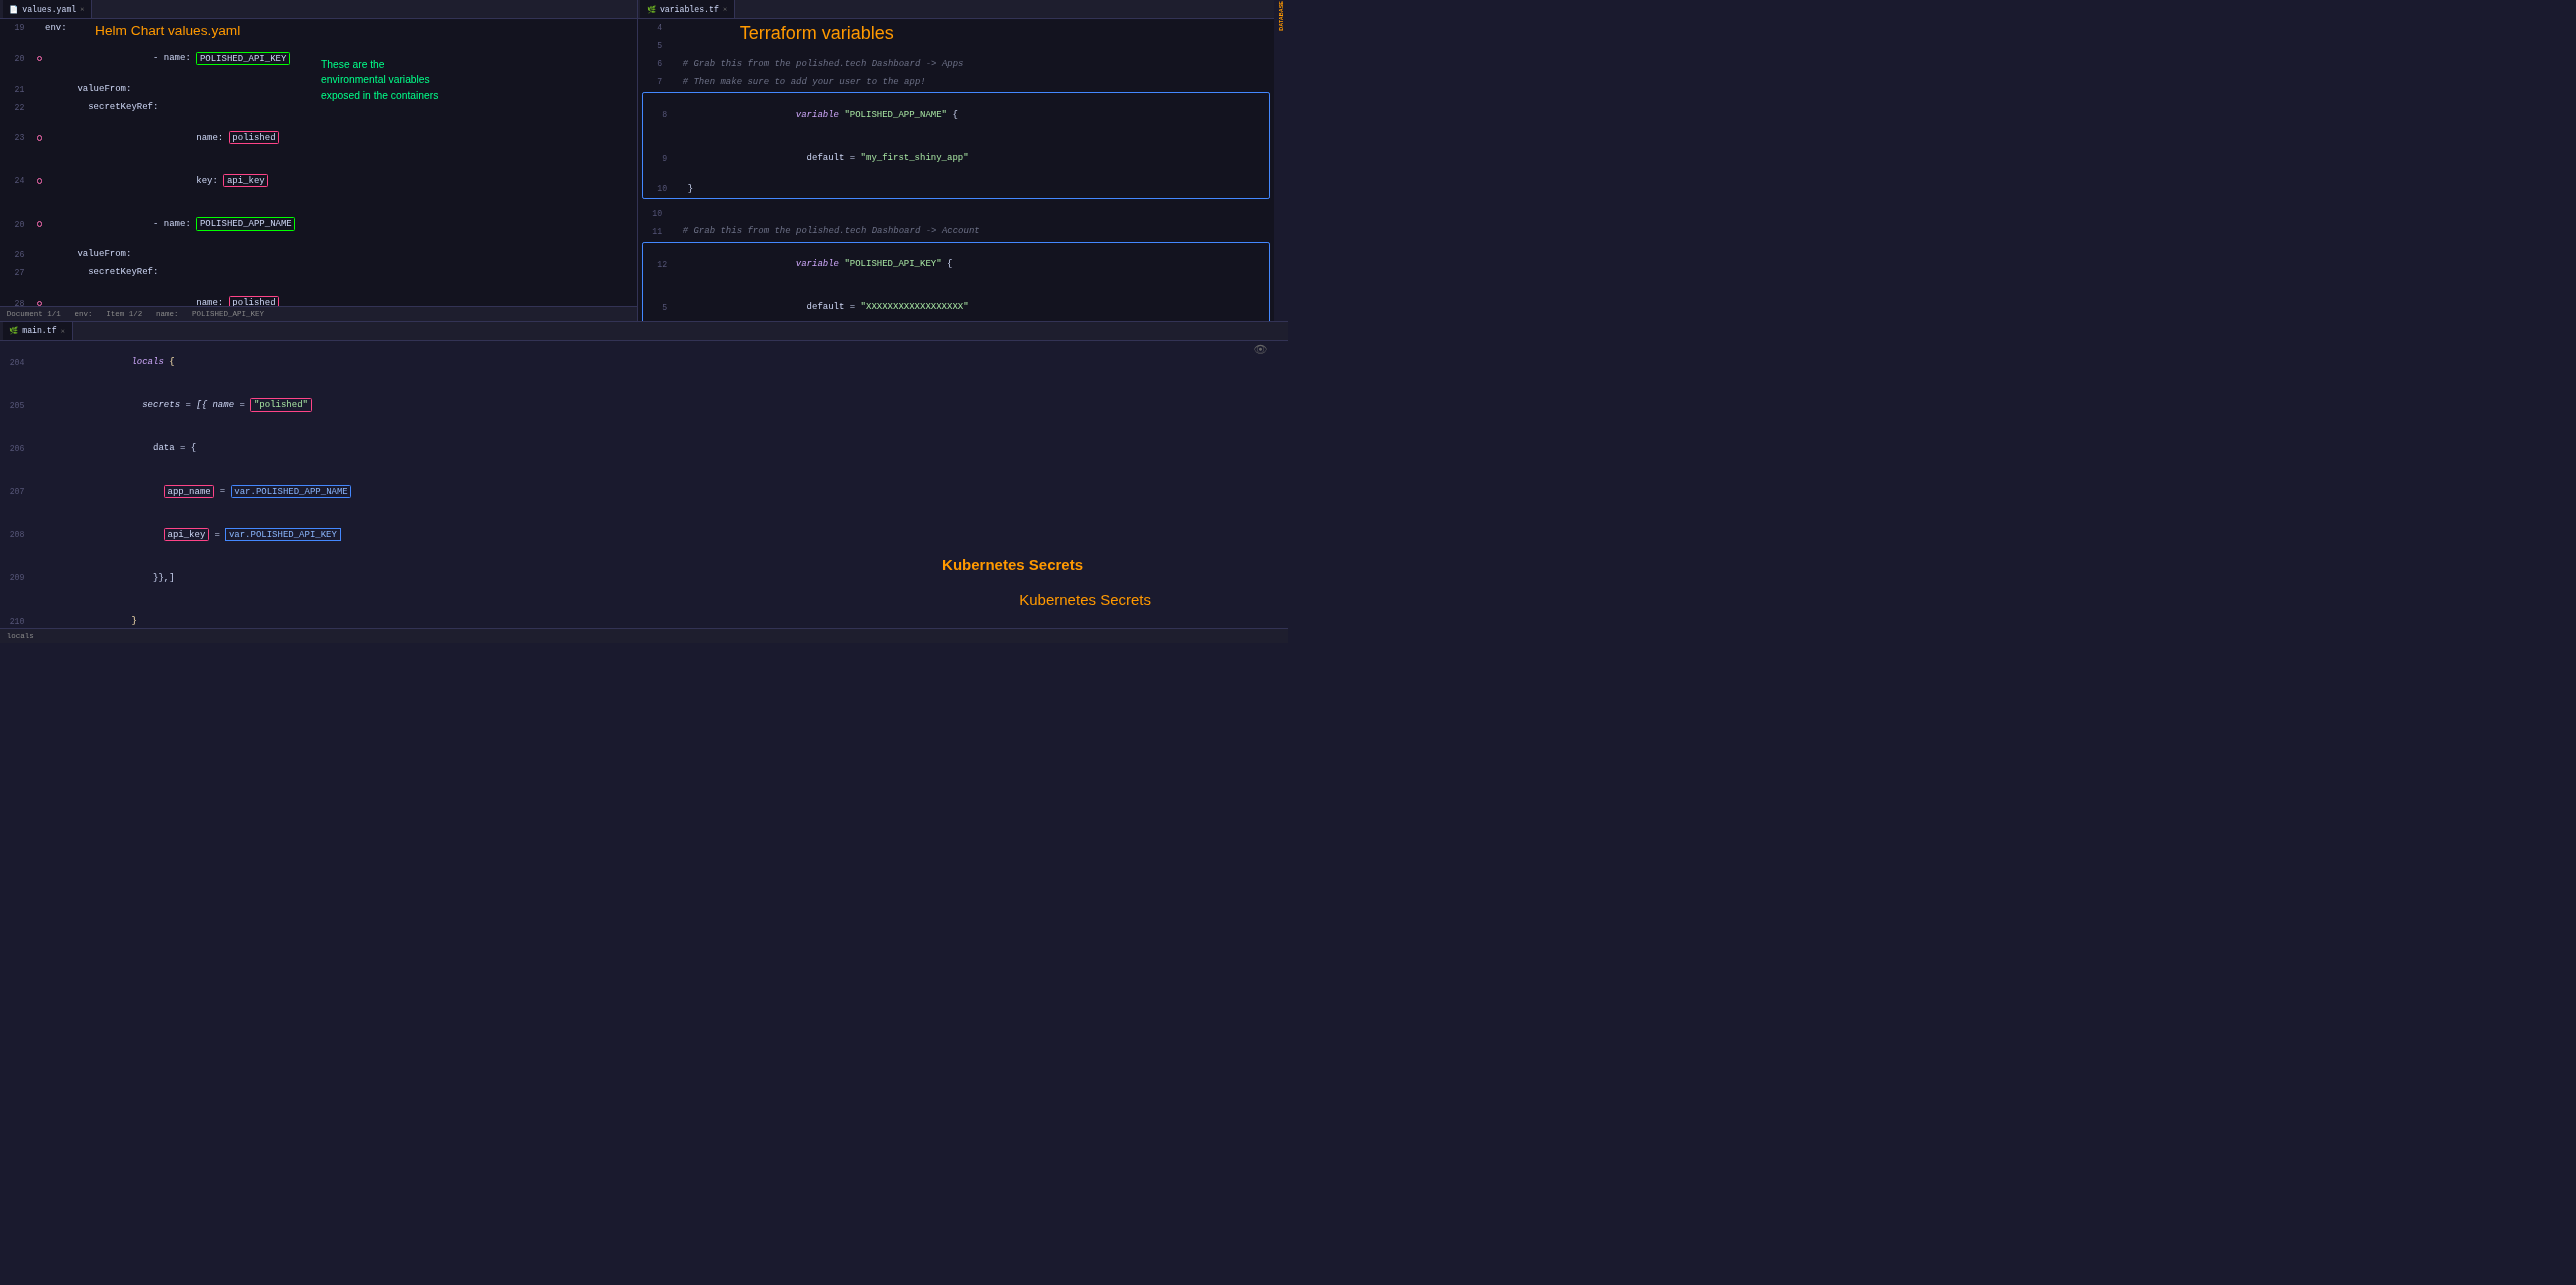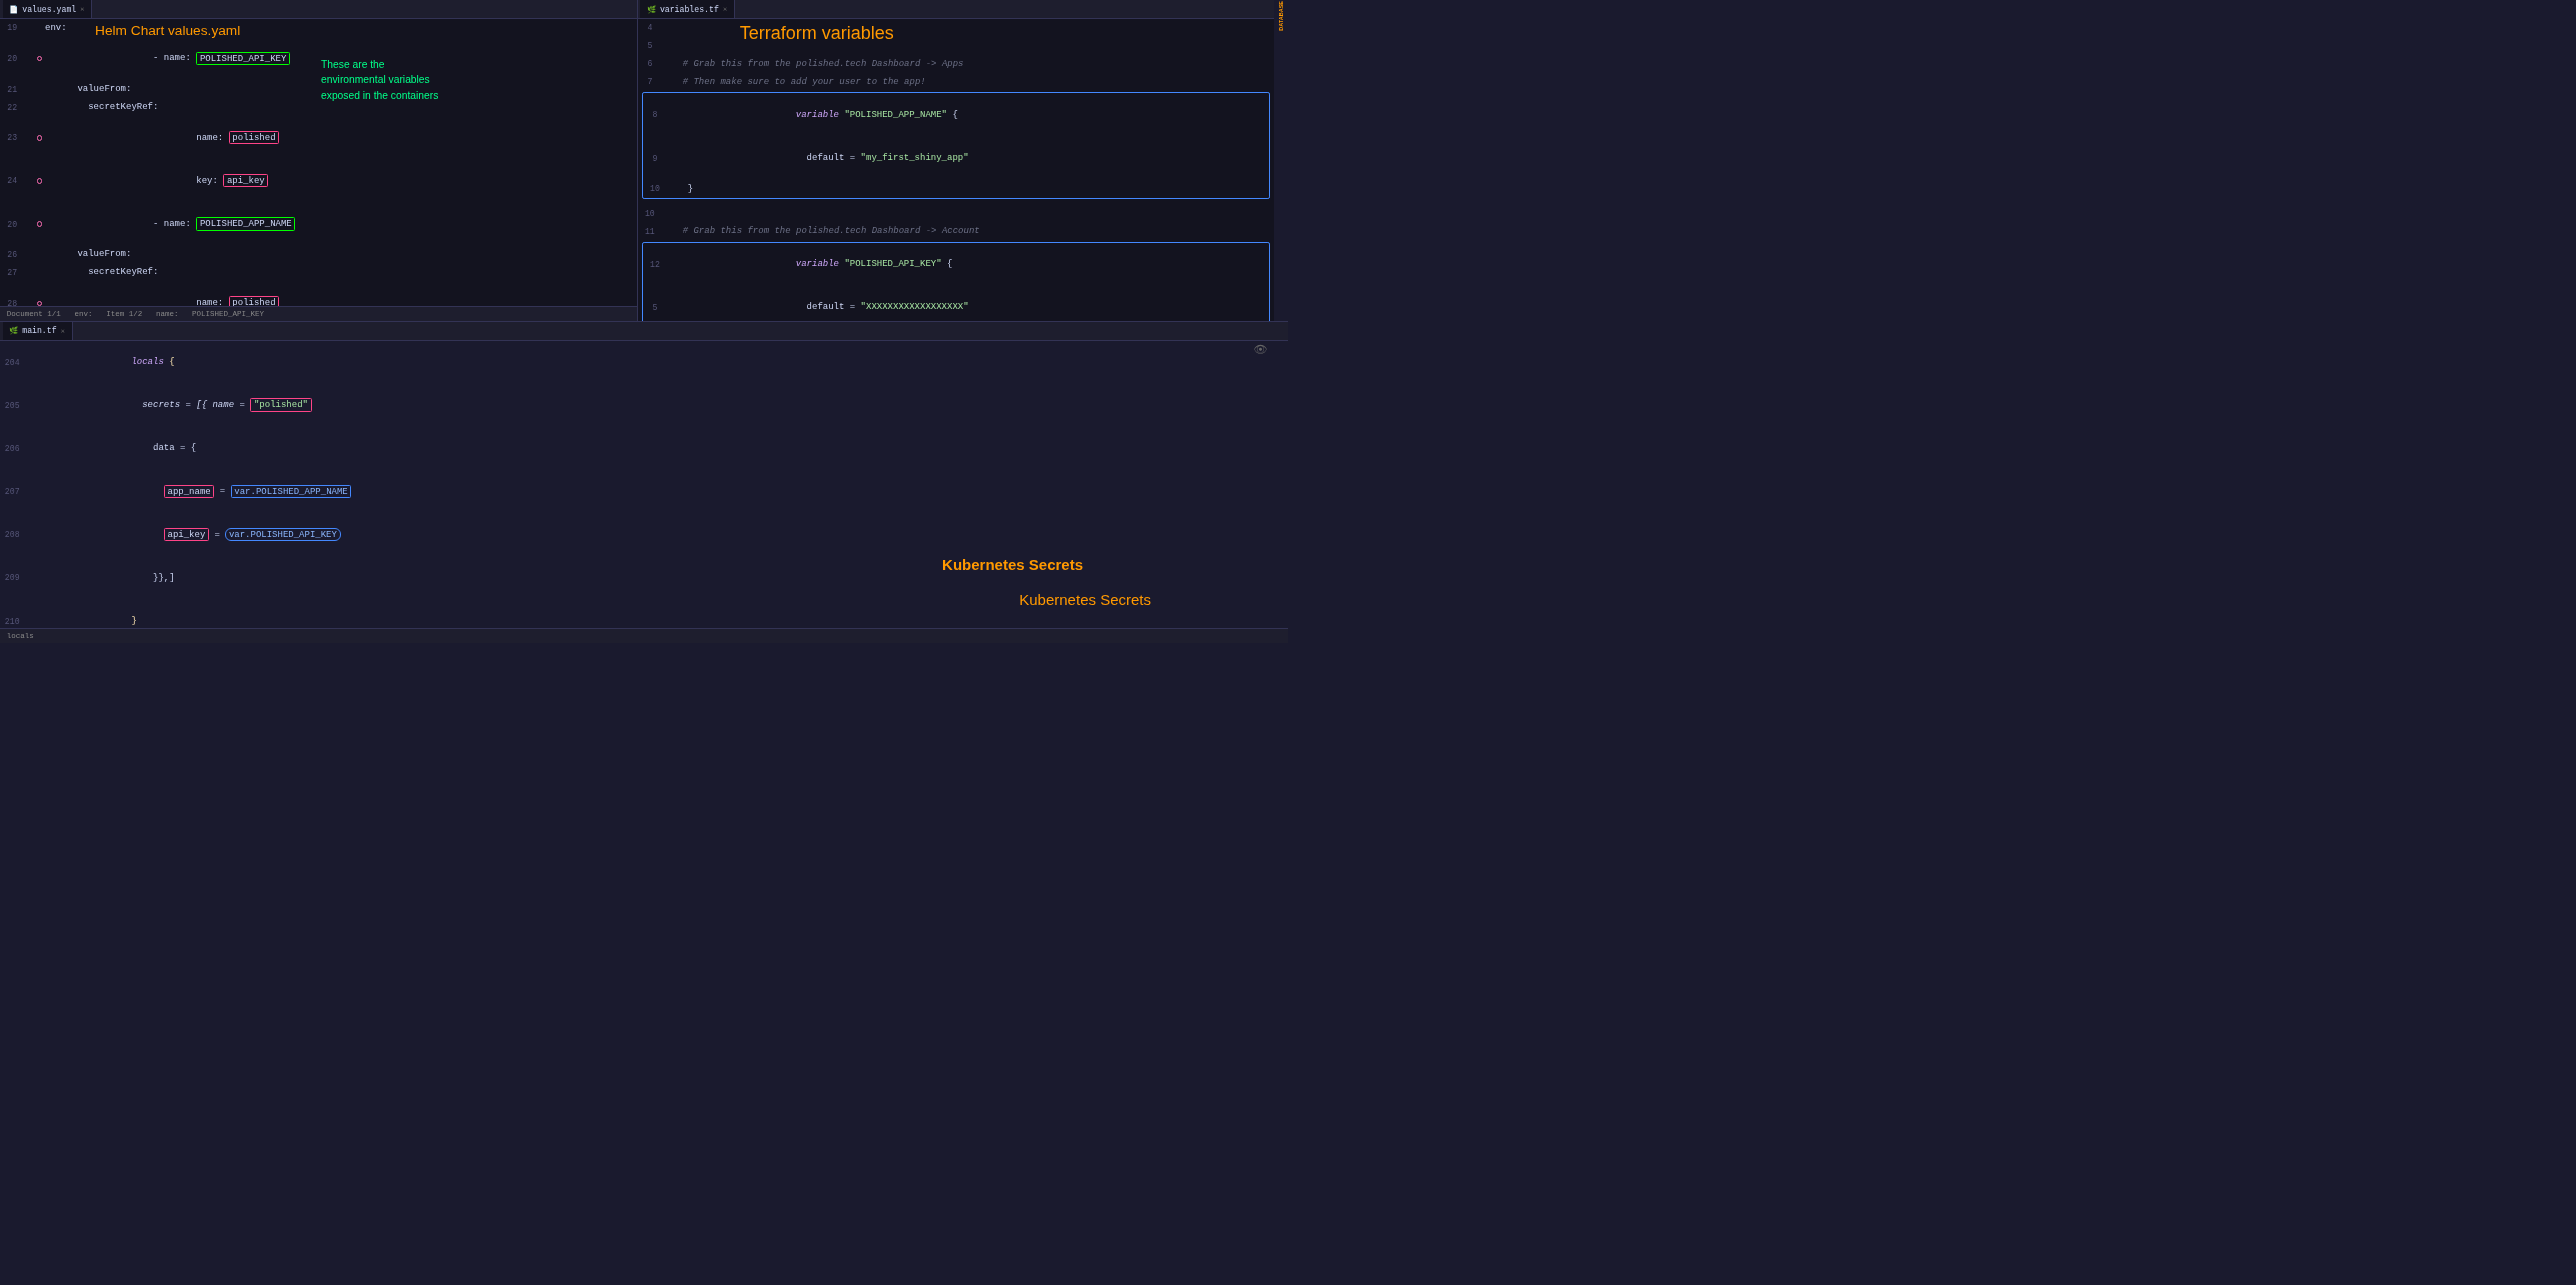--- a/index.html
+++ b/index.html
@@ -87,21 +87,21 @@
 
     .code-line {
       display: flex;
       align-items: center;
       min-height: 18px;
       padding-right: 6.8px;
     }
 
     .line-number {
       min-width: 34px;
-      text-align: center;
+      text-align: right;
       padding-right: 9.6px;
       color: #555577;
       font-size: 8.2px;
       user-select: none;
       flex-shrink: 0;
     }
 
     .line-gutter {
       min-width: 11px;
       flex-shrink: 0;
@@ -468,21 +468,21 @@
               <span class="line-gutter"></span>
               <span class="line-content">
                 <span style="color:#cdd6f4;">      </span><span style="border:1.4px solid #ff4488; padding:0.7px 2.7px; border-radius:1.4px; color:#cdd6f4;">app_name</span><span style="color:#cdd6f4;"> = </span><span style="border:1.4px solid #4488ff; padding:0.7px 2.7px; border-radius:1.4px; color:#89b4fa;">var.POLISHED_APP_NAME</span>
               </span>
             </div>
 
             <div class="code-line">
               <span class="line-number">208</span>
               <span class="line-gutter"></span>
               <span class="line-content">
-                <span style="color:#cdd6f4;">      </span><span style="border:1.4px solid #ff4488; padding:0.7px 2.7px; border-radius:1.4px; color:#cdd6f4;">api_key</span><span style="color:#cdd6f4;"> = </span><span style="border:1.4px solid #4488ff; padding:0.7px 2.7px; border-radius:6px; color:#89b4fa;">var.POLISHED_API_KEY</span>
+                <span style="color:#cdd6f4;">      </span><span style="border:1.4px solid #ff4488; padding:0.7px 2.7px; border-radius:1.4px; color:#cdd6f4;">api_key</span><span style="color:#cdd6f4;"> = </span><span style="border:1.4px solid #4488ff; padding:0.7px 2.7px; border-radius:0; color:#89b4fa;">var.POLISHED_API_KEY</span>
               </span>
             </div>
 
             <div class="code-line">
               <span class="line-number">209</span>
               <span class="line-gutter"></span>
               <span class="line-content">
                 <span style="color:#cdd6f4;">    }},]</span>
               </span>
             </div>

